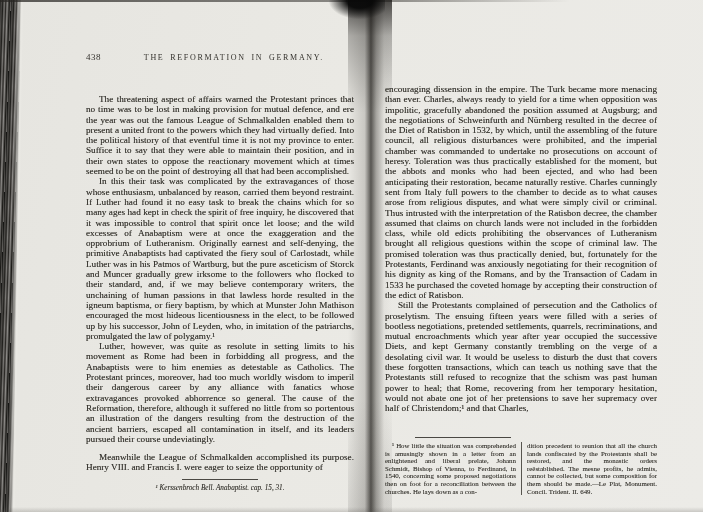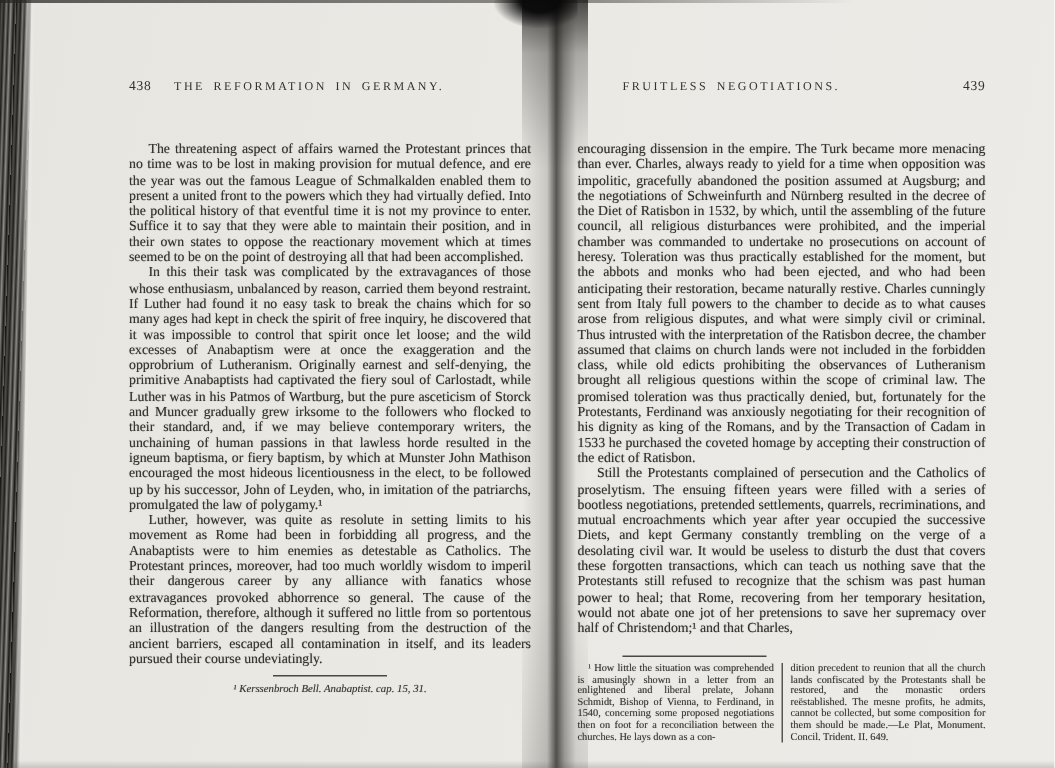--- a/index.html
+++ b/index.html
@@ -51,21 +51,21 @@
   .page{position:absolute;top:52px;}
   .page-left{left:86px;width:268px;}
   .page-right{left:385px;width:272px;height:448px;}
   .header{
     display:flex;align-items:baseline;
     font-size:8px;color:#33312c;margin-bottom:22px;
   }
   .pagenum{font-size:9px;letter-spacing:.5px;width:30px;flex:0 0 auto;}
   .pagenum.right{text-align:right;}
   .running{
-    flex:1;text-align:left;letter-spacing:1.7px;word-spacing:2px;
+    flex:1;text-align:right;letter-spacing:1.7px;word-spacing:2px;
     font-size:8px;white-space:nowrap;
   }
   .body-text{
     font-size:9.2px;line-height:10.3px;text-align:justify;
     text-shadow:0 0 .6px rgba(72,70,62,.65);
     margin-top:32px;
   }
   .para{margin:0;text-indent:13px;}
   .para.noindent{text-indent:0;}
   .para.gap-before{margin-top:8px;}
@@ -95,31 +95,27 @@
   <div class="page page-left">
     <div class="header">
       <span class="pagenum">438</span>
       <span class="running">THE REFORMATION IN GERMANY.</span>
       <span class="pagenum"></span>
     </div>
     <div class="body-text">
       <p class="para">The threatening aspect of affairs warned the Protestant princes that no time was to be lost in making provision for mutual defence, and ere the year was out the famous League of Schmalkalden enabled them to present a united front to the powers which they had virtually defied.  Into the political history of that eventful time it is not my province to enter.  Suffice it to say that they were able to maintain their position, and in their own states to oppose the reactionary movement which at times seemed to be on the point of destroying all that had been accomplished.</p>
       <p class="para">In this their task was complicated by the extravagances of those whose enthusiasm, unbalanced by reason, carried them beyond restraint.  If Luther had found it no easy task to break the chains which for so many ages had kept in check the spirit of free inquiry, he discovered that it was impossible to control that spirit once let loose; and the wild excesses of Anabaptism were at once the exaggeration and the opprobrium of Lutheranism.  Originally earnest and self-denying, the primitive Anabaptists had captivated the fiery soul of Carlostadt, while Luther was in his Patmos of Wartburg, but the pure asceticism of Storck and Muncer gradually grew irksome to the followers who flocked to their standard, and, if we may believe contemporary writers, the unchaining of human passions in that lawless horde resulted in the igneum baptisma, or fiery baptism, by which at Munster John Mathison encouraged the most hideous licentiousness in the elect, to be followed up by his successor, John of Leyden, who, in imitation of the patriarchs, promulgated the law of polygamy.¹</p>
       <p class="para">Luther, however, was quite as resolute in setting limits to his movement as Rome had been in forbidding all progress, and the Anabaptists were to him enemies as detestable as Catholics.  The Protestant princes, moreover, had too much worldly wisdom to imperil their dangerous career by any alliance with fanatics whose extravagances provoked abhorrence so general.  The cause of the Reformation, therefore, although it suffered no little from so portentous an illustration of the dangers resulting from the destruction of the ancient barriers, escaped all contamination in itself, and its leaders pursued their course undeviatingly.</p>
+      <p class="para gap-before">Meanwhile the League of Schmalkalden accomplished its purpose. Henry VIII. and Francis I. were eager to seize the opportunity of</p>
     </div>
     <hr class="fn-rule">
     <div class="fn-single">¹ Kerssenbroch Bell. Anabaptist. cap. 15, 31.</div>
   </div>
 
   <div class="page page-right">
-    <div class="header">
-      <span class="pagenum"></span>
-      <span class="running">FRUITLESS NEGOTIATIONS.</span>
-      <span class="pagenum right">439</span>
-    </div>
     <div class="body-text">
       <p class="para noindent">encouraging dissension in the empire.  The Turk became more menacing than ever.  Charles, always ready to yield for a time when opposition was impolitic, gracefully abandoned the position assumed at Augsburg; and the negotiations of Schweinfurth and Nürnberg resulted in the decree of the Diet of Ratisbon in 1532, by which, until the assembling of the future council, all religious disturbances were prohibited, and the imperial chamber was commanded to undertake no prosecutions on account of heresy.  Toleration was thus practically established for the moment, but the abbots and monks who had been ejected, and who had been anticipating their restoration, became naturally restive.  Charles cunningly sent from Italy full powers to the chamber to decide as to what causes arose from religious disputes, and what were simply civil or criminal.  Thus intrusted with the interpretation of the Ratisbon decree, the chamber assumed that claims on church lands were not included in the forbidden class, while old edicts prohibiting the observances of Lutheranism brought all religious questions within the scope of criminal law.  The promised toleration was thus practically denied, but, fortunately for the Protestants, Ferdinand was anxiously negotiating for their recognition of his dignity as king of the Romans, and by the Transaction of Cadam in 1533 he purchased the coveted homage by accepting their construction of the edict of Ratisbon.</p>
       <p class="para">Still the Protestants complained of persecution and the Catholics of proselytism.  The ensuing fifteen years were filled with a series of bootless negotiations, pretended settlements, quarrels, recriminations, and mutual encroachments which year after year occupied the successive Diets, and kept Germany constantly trembling on the verge of a desolating civil war.  It would be useless to disturb the dust that covers these forgotten transactions, which can teach us nothing save that the Protestants still refused to recognize that the schism was past human power to heal; that Rome, recovering from her temporary hesitation, would not abate one jot of her pretensions to save her supremacy over half of Christendom;¹ and that Charles,</p>
     </div>
     <div class="fn-block">
       <hr class="fn-rule left-offset">
       <div class="fn-cols">
         <div class="fn-col one">¹ How little the situation was comprehended is amusingly shown in a letter from an enlightened and liberal prelate, Johann Schmidt, Bishop of Vienna, to Ferdinand, in 1540, concerning some proposed negotiations then on foot for a reconciliation between the churches.  He lays down as a con-</div>
         <div class="fn-col two">dition precedent to reunion that all the church lands confiscated by the Protestants shall be restored, and the monastic orders reëstablished.  The mesne profits, he admits, cannot be collected, but some composition for them should be made.—Le Plat, Monument. Concil. Trident. II. 649.</div>
       </div>

